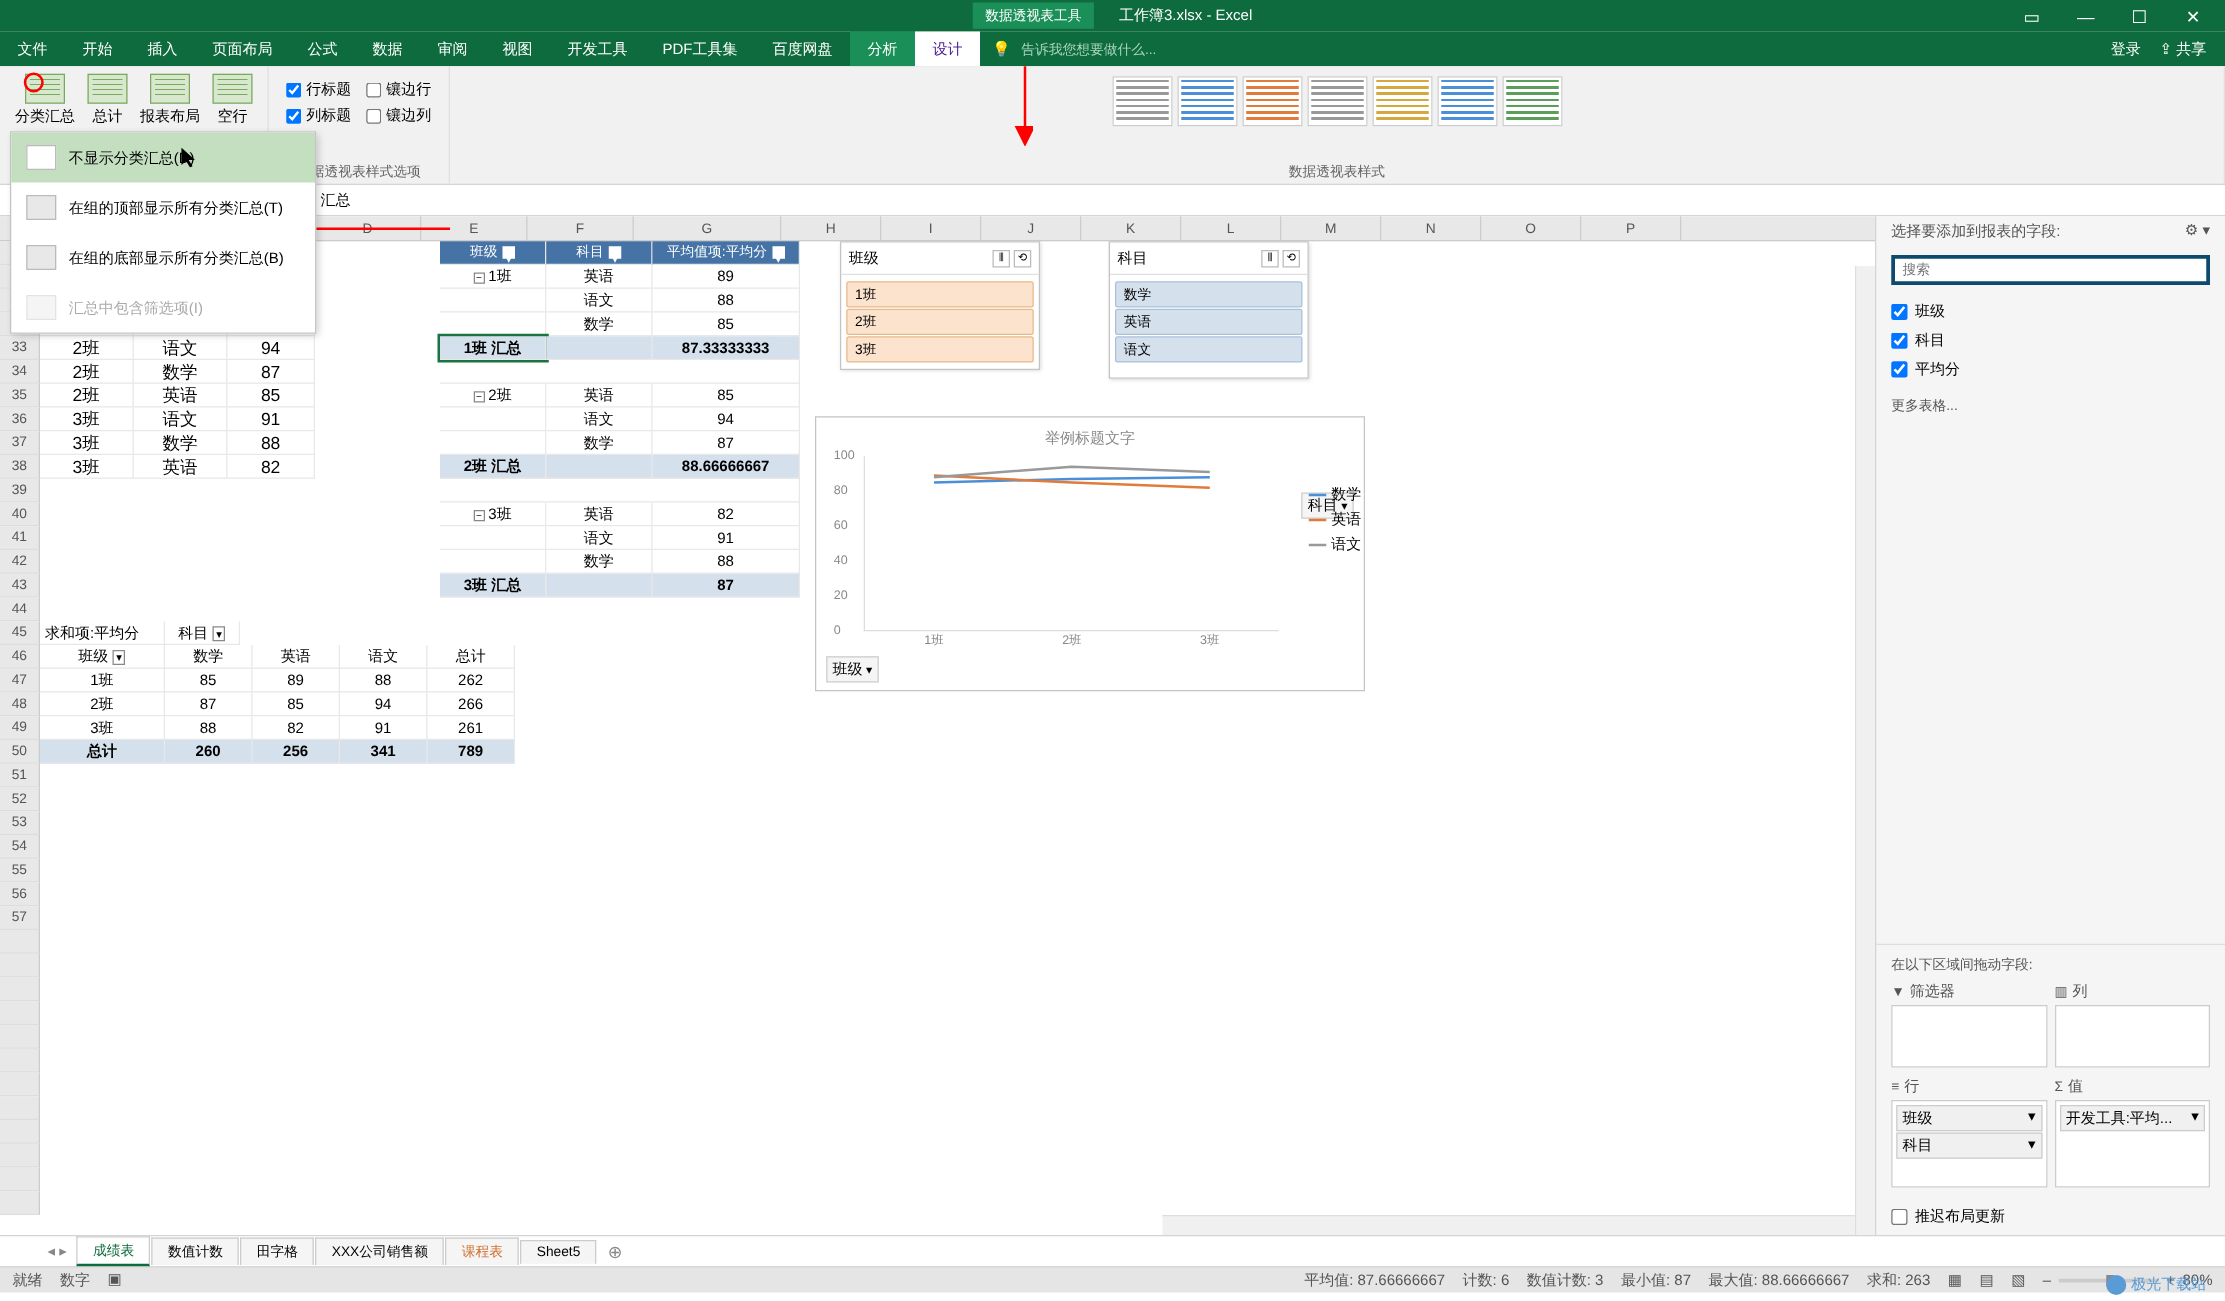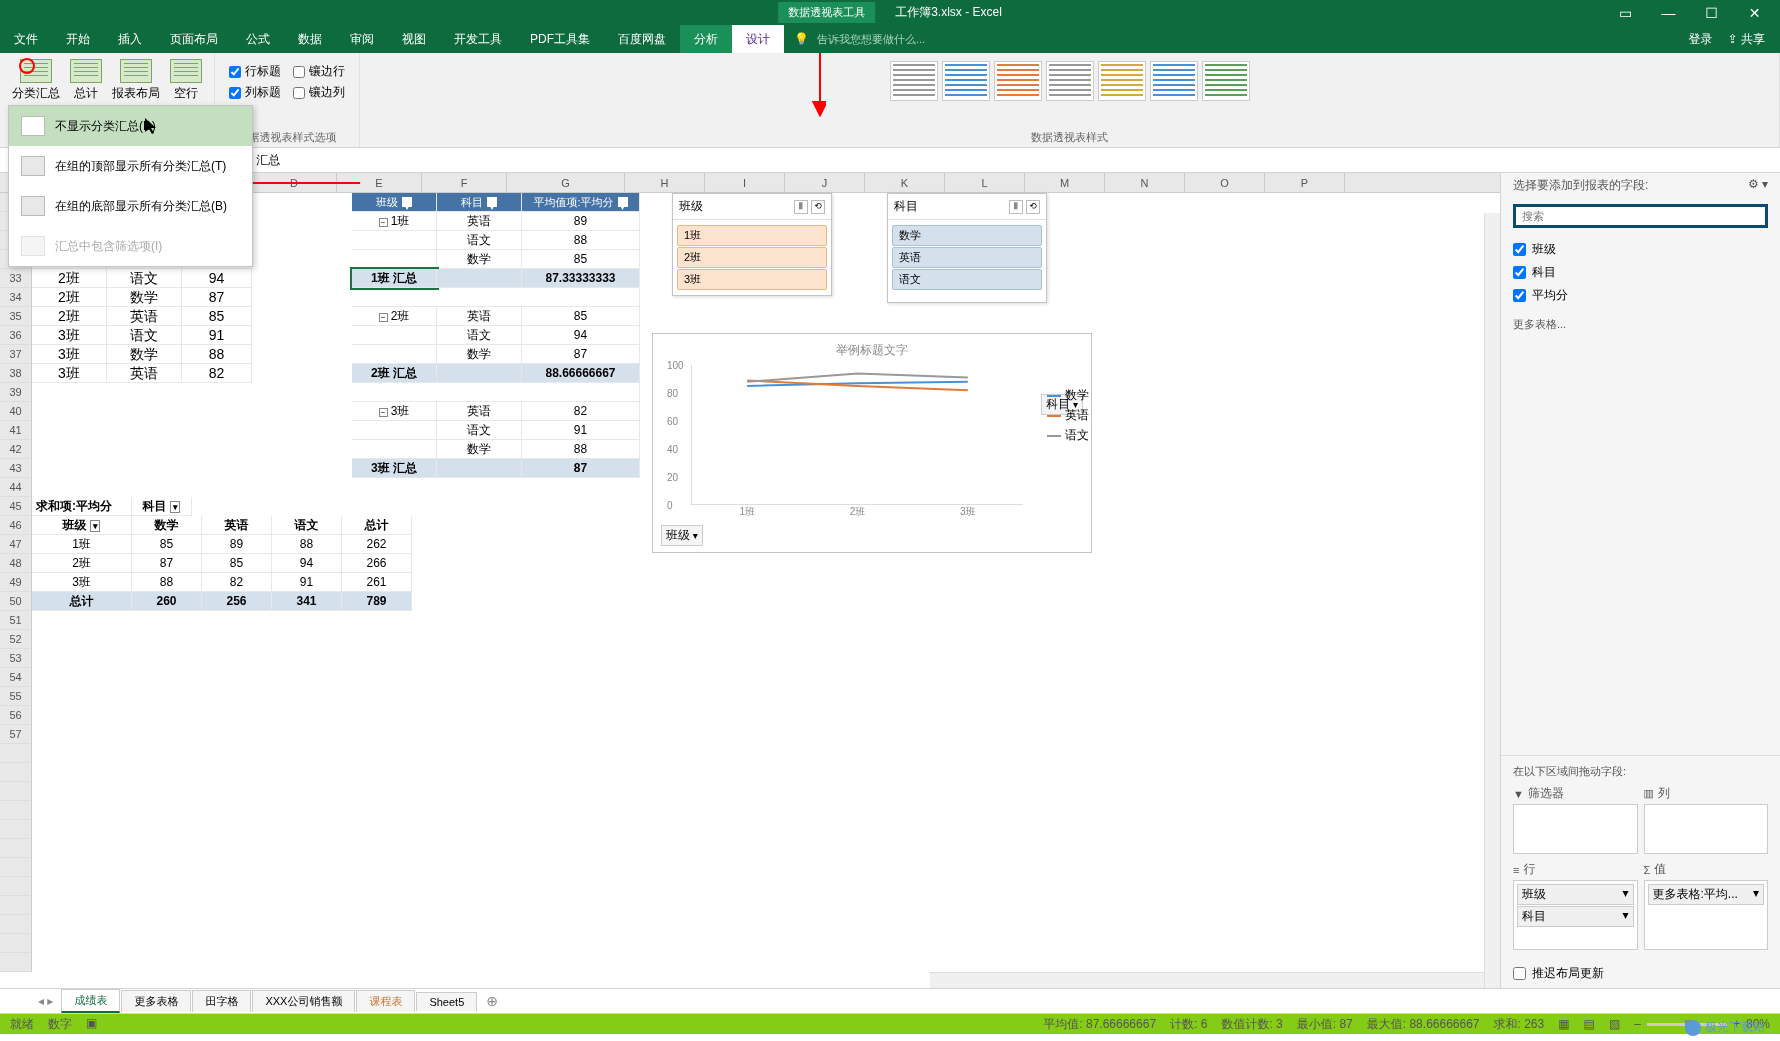--- a/index.html
+++ b/index.html
@@ -70,21 +70,21 @@
 .chart-box{position:absolute;background:#fff;border:1px solid #c4c4c4;padding:8px;}
 .chart-title{text-align:center;font-size:12px;color:#888;margin-bottom:6px;}
 .chart-plot{position:relative;height:140px;border-left:1px solid #ddd;border-bottom:1px solid #ddd;margin-left:30px;margin-right:60px;}
 .y-tick{position:absolute;left:-25px;font-size:10px;color:#888;transform:translateY(-50%);}
 .x-tick{position:absolute;bottom:-15px;font-size:10px;color:#888;transform:translateX(-50%);}
 .legend{position:absolute;right:2px;top:50px;font-size:10px;}
 .legend-item{display:flex;align-items:center;gap:4px;margin:3px 0;}
 .legend-line{width:14px;height:2px;}
 .chart-filter{position:absolute;font-size:10px;padding:1px 4px;border:1px solid #ccc;background:#f5f5f5;}
 svg.lines{position:absolute;inset:0;width:100%;height:100%;}
-.crosstab-hdr{font-weight:bold;text-align:center;}
+.crosstab-hdr{font-weight:normal;text-align:center;}
 .crosstab-hdr-blue{background:#d5e0ed;font-weight:bold;}
 .pane{width:280px;background:#f5f5f5;border-left:1px solid #d4d4d4;display:flex;flex-direction:column;}
 .pane-title{padding:10px 12px;font-size:15px;display:flex;justify-content:space-between;}
 .pane-sub{padding:4px 12px;font-size:11px;color:#555;display:flex;justify-content:space-between;}
 .pane-search{margin:6px 12px;}
 .pane-search input{width:100%;padding:3px 6px;border:3px solid #0c4a6e;font-size:11px;}
 .field-list{padding:4px 12px;flex:0 0 auto;}
 .field-item{display:flex;align-items:center;gap:6px;padding:3px 0;font-size:12px;}
 .more-tables{padding:6px 12px;font-size:11px;color:#555;}
 .areas{padding:8px 12px;border-top:1px solid #ddd;margin-top:auto;}
@@ -93,21 +93,21 @@
 .area-box{height:70px;}
 .area-hdr{font-size:11px;color:#555;margin-bottom:2px;display:flex;align-items:center;gap:4px;}
 .area-body{background:#fff;border:1px solid #ccc;height:50px;padding:2px;}
 .area-chip{background:#f0f0f0;border:1px solid #ccc;padding:1px 4px;margin:1px;font-size:11px;display:flex;justify-content:space-between;}
 .defer{padding:6px 12px;font-size:11px;display:flex;align-items:center;gap:6px;}
 .sheet-tabs{height:25px;background:#fff;border-top:1px solid #d4d4d4;display:flex;align-items:center;padding-left:30px;}
 .sheet-tab{padding:3px 12px;border:1px solid #ccc;border-bottom:none;font-size:11px;margin-right:1px;background:#f5f5f5;}
 .sheet-tab.active{background:#fff;border-bottom:2px solid #0e6b3e;color:#0e6b3e;}
 .sheet-tab.green{color:#d07030;}
 .add-sheet{padding:3px 8px;font-size:14px;color:#888;}
-.statusbar{height:21px;background:#84cc16;border-top:1px solid #d4d4d4;display:flex;align-items:center;font-size:11px;color:#555;padding:0 10px;}
+.statusbar{height:21px;background:#e5e5e5;border-top:1px solid #d4d4d4;display:flex;align-items:center;font-size:11px;color:#555;padding:0 10px;}
 .statusbar-left{display:flex;gap:14px;}
 .statusbar-right{margin-left:auto;display:flex;gap:14px;align-items:center;}
 .zoom{display:flex;align-items:center;gap:6px;}
 .zoom-track{width:80px;height:3px;background:#ccc;position:relative;}
 .zoom-thumb{position:absolute;left:38px;top:-3px;width:6px;height:9px;background:#888;}
 .arrow-red{position:absolute;stroke:red;stroke-width:2;fill:none;pointer-events:none;z-index:50;}
 .watermark{position:absolute;bottom:5px;right:15px;font-size:11px;color:#5a9bd5;z-index:200;display:flex;align-items:center;gap:4px;}
 .scrollbar-v{position:absolute;right:0;top:20px;bottom:0;width:16px;background:#f0f0f0;border-left:1px solid #ddd;}
 .scrollbar-h{position:absolute;bottom:0;left:930px;right:16px;height:16px;background:#f0f0f0;border-top:1px solid #ddd;}
 </style>
@@ -598,38 +598,38 @@
             <div class="area-chip">
                 <span>科目</span>
                 <span>▾</span>
               </div>
           </div>
         </div>
         <div class="area-box" style="height:90px;">
           <div class="area-hdr">Σ <span>值</span></div>
           <div class="area-body" style="height:70px;">
             <div class="area-chip">
-                <span>更多表格:平均...</span>
+                <span>开发工具:平均...</span>
                 <span>▾</span>
               </div>
           </div>
         </div>
       </div>
     </div>
     <label class="defer">
         <input type="checkbox" style="">
         <span>推迟布局更新</span>
       </label>
   </div>
 </div>
 
 <div class="sheet-tabs">
   <span style="padding:0 8px;color:#888;">◂ ▸</span>
   <div class="sheet-tab active">成绩表</div>
-  <div class="sheet-tab">更多表格</div>
+  <div class="sheet-tab">数值计数</div>
   <div class="sheet-tab">田字格</div>
   <div class="sheet-tab">XXX公司销售额</div>
   <div class="sheet-tab green">课程表</div>
   <div class="sheet-tab">Sheet5</div>
   <div class="add-sheet">⊕</div>
 </div>
 
 <div class="statusbar">
   <div class="statusbar-left">
     <span>就绪</span>

